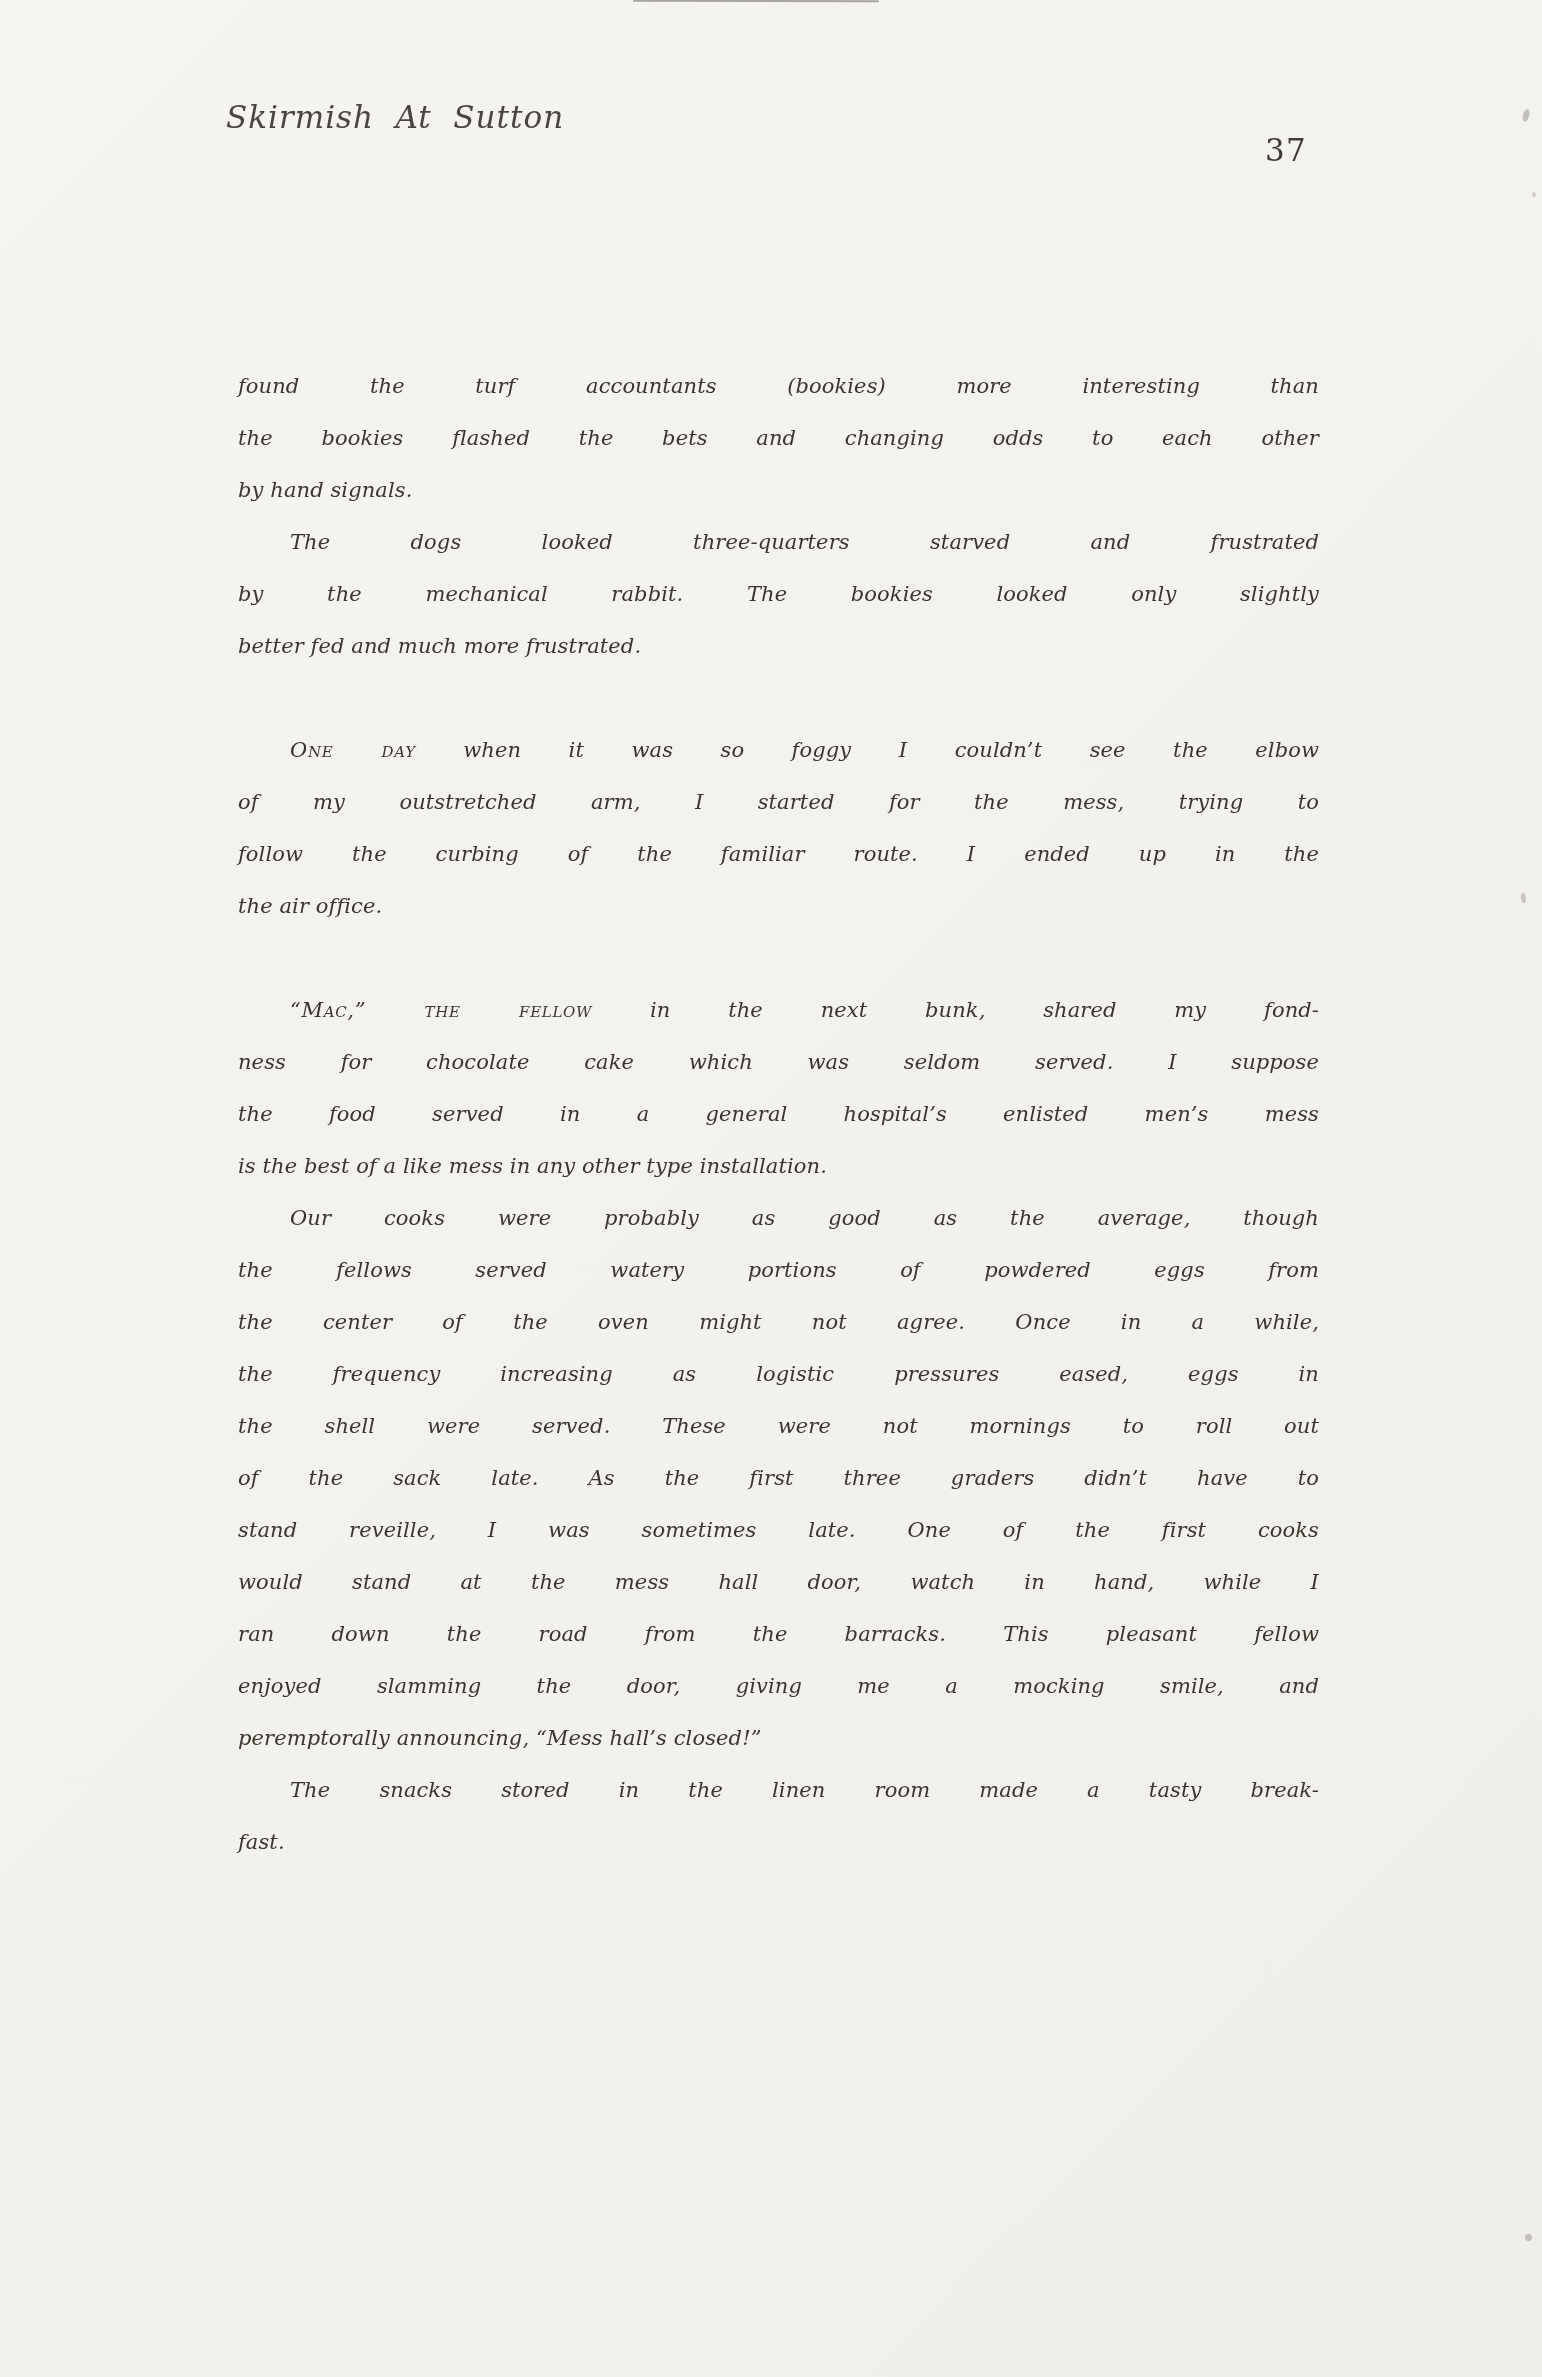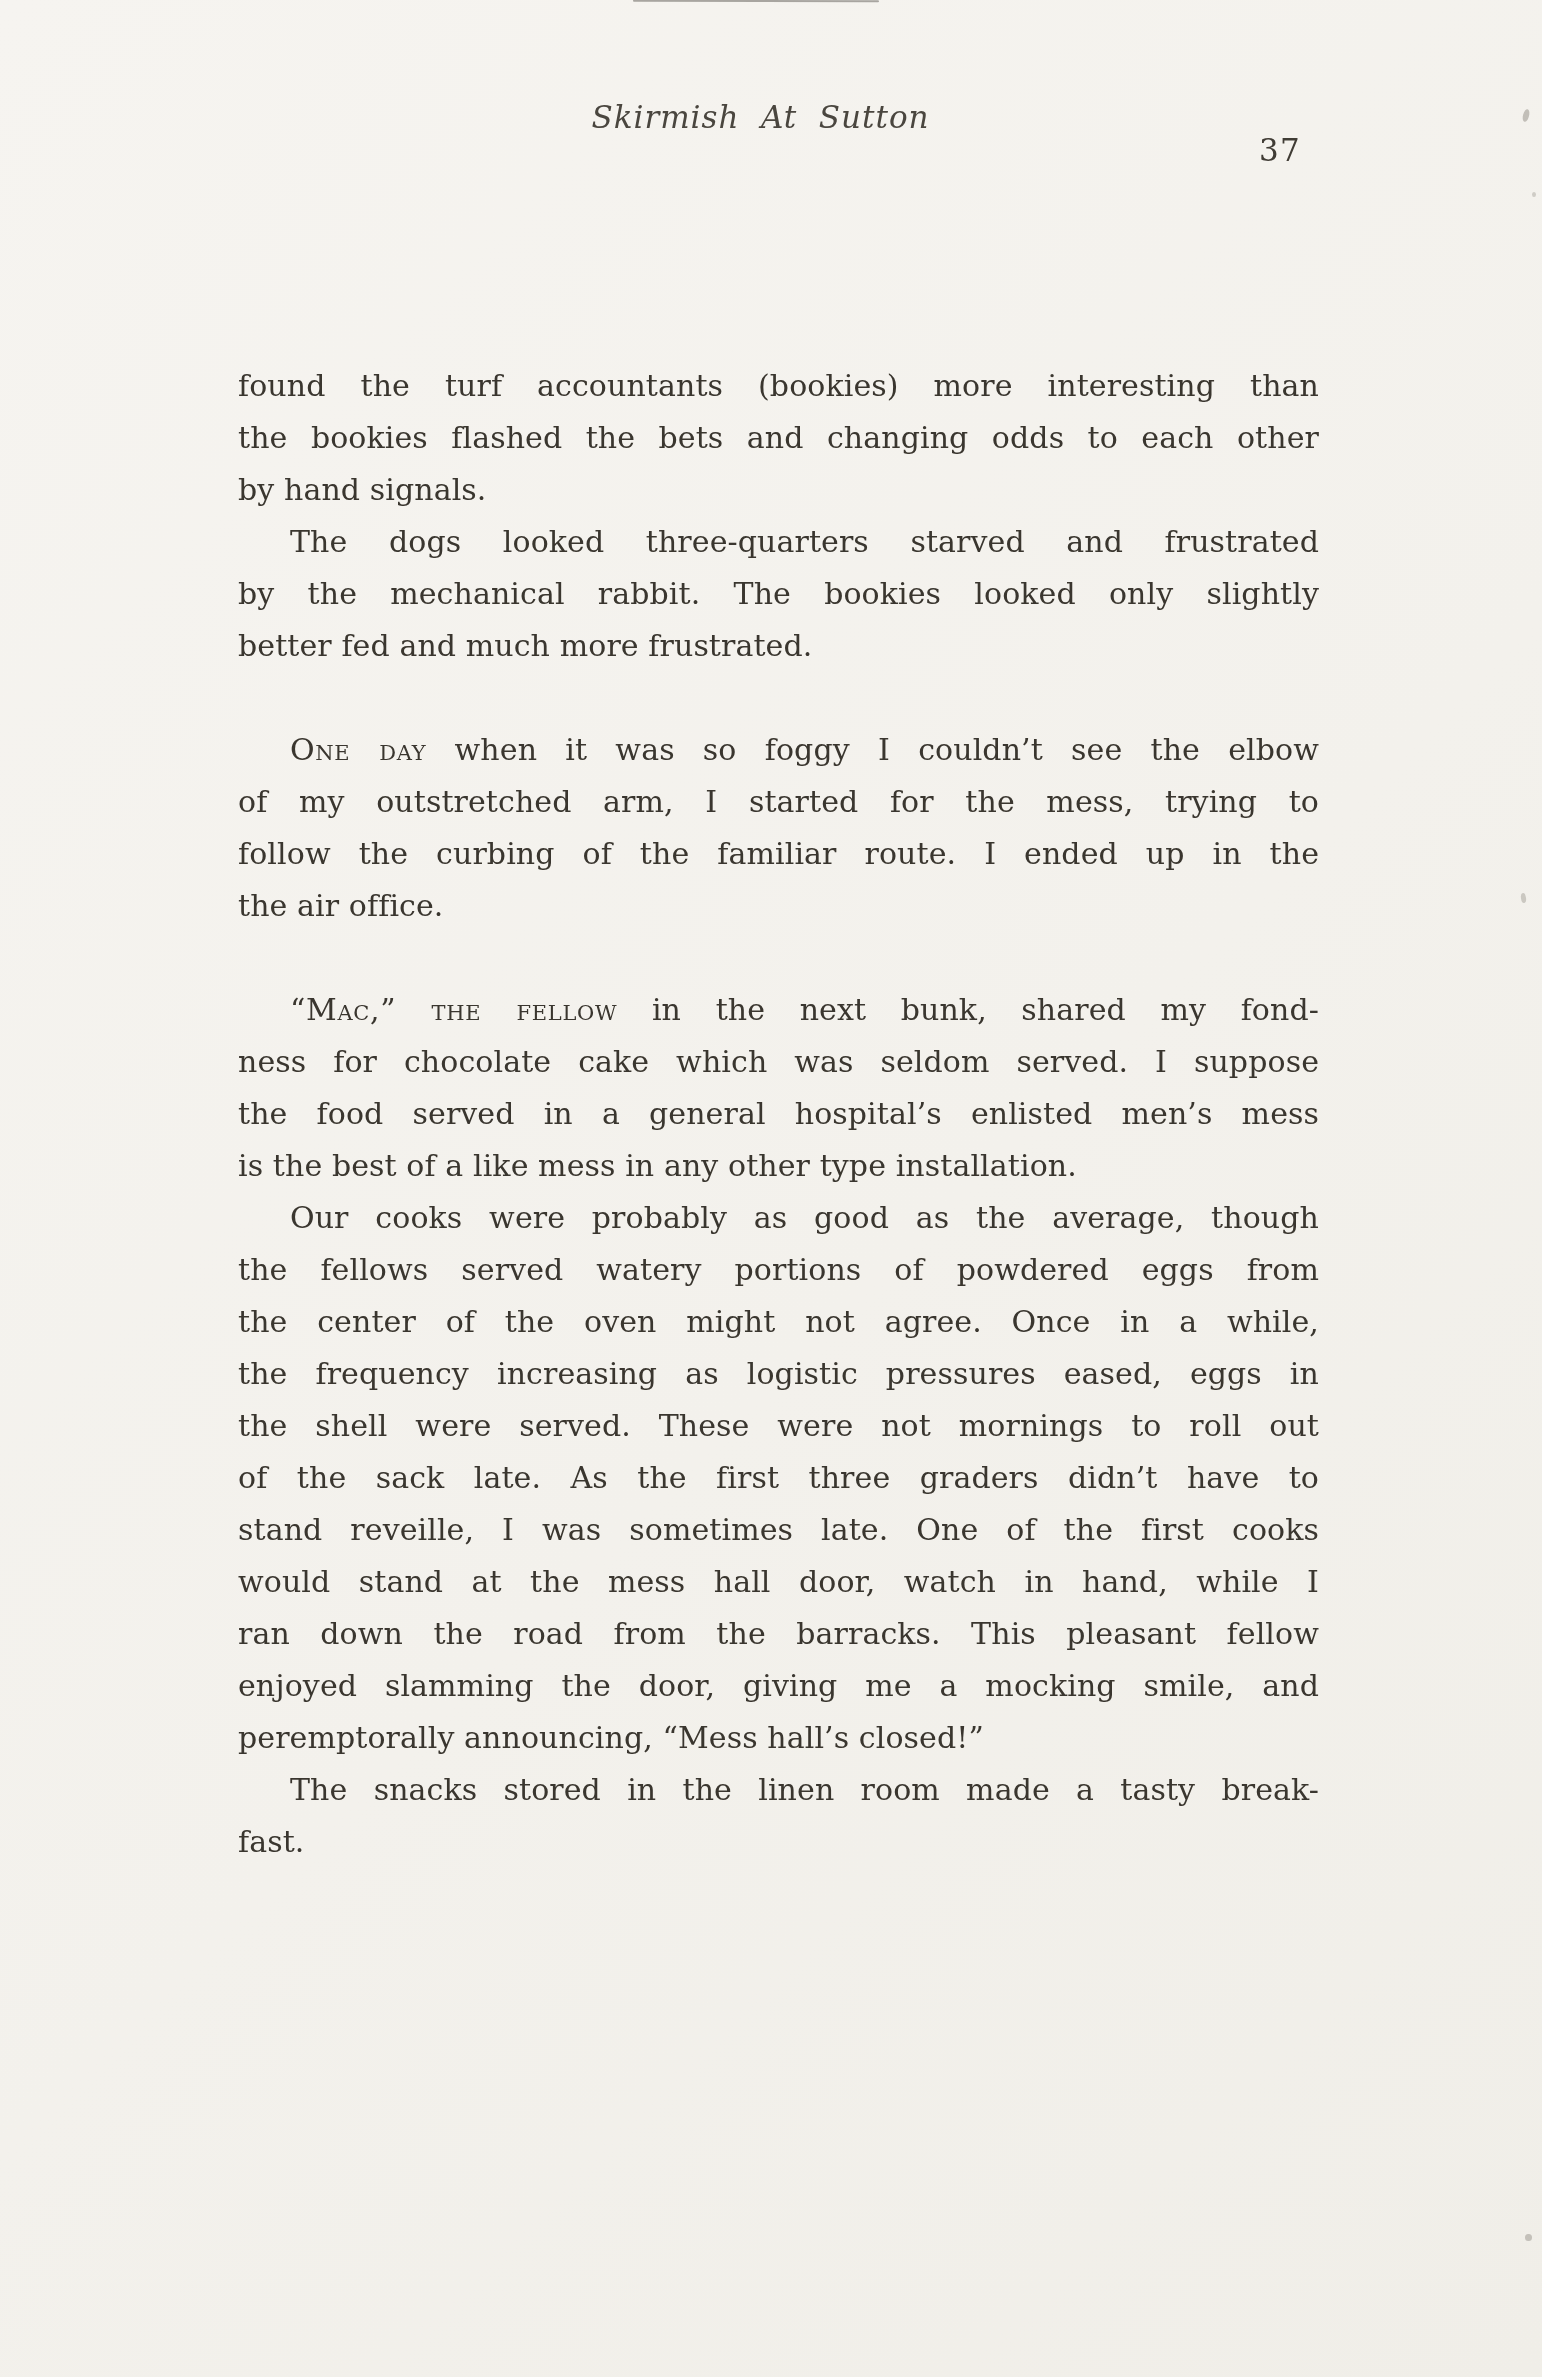--- a/index.html
+++ b/index.html
@@ -20,44 +20,44 @@
     background: #8e8b85; opacity: .75; transform: rotate(.08deg);
     border-radius: 1.3px;
   }
   .speck { position: absolute; border-radius: 50%; }
   .speck.s1 { left: 1523px; top: 109px; width: 6px; height: 13.3px; background: #b5b2aa; opacity:.8; transform: rotate(14deg); }
   .speck.s2 { left: 1532px; top: 192px; width: 4px; height: 5.3px; background: #c6c3bb; opacity:.8; }
   .speck.s3 { left: 1521px; top: 893px; width: 5.3px; height: 10px; background: #c1beb6; opacity:.8; transform: rotate(-8deg); }
   .speck.s4 { left: 1525px; top: 2234px; width: 6.7px; height: 7.3px; background: #bcb9b1; opacity:.85; }
 
   .header {
-    position: absolute; left: 220px; top: 99px; width: 1081px; height: 40px;
+    position: absolute; left: 226px; top: 99px; width: 1081px; height: 40px;
     color: #44403a;
-    text-align: center;
   }
   .running-title {
     font-style: italic;
     font-size: 31px;
     letter-spacing: 1px;
     word-spacing: 10.7px;
     color: #4a463f;
   }
   .page-number {
     position: absolute; right: 0; top: 0;
     font-size: 31px;
     color: #403c35;
     letter-spacing: 1.3px;
     margin-top: 33px;
   }
 
   .textblock {
     position: absolute; left: 238px; top: 360px; width: 1081px;
-    font-size: 30px; line-height: 52px;
+    font-size: 21px; line-height: 52px;
     color: #3a362f;
     letter-spacing: 0.1px;
+    font-style: italic;
   }
   .line {
     height: 52px;
     text-align: justify;
     text-align-last: justify;
     white-space: normal;
   }
   .line.last { text-align-last: left; }
   .line.ind  { text-indent: 52px; }
   .gap { height: 52px; }

